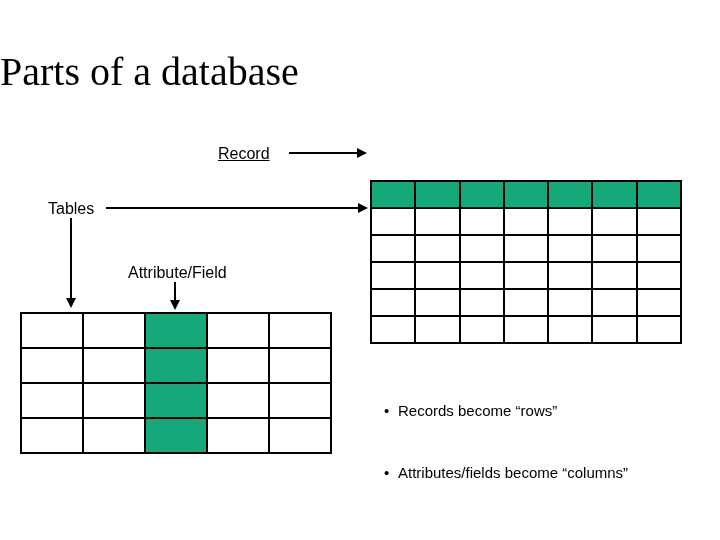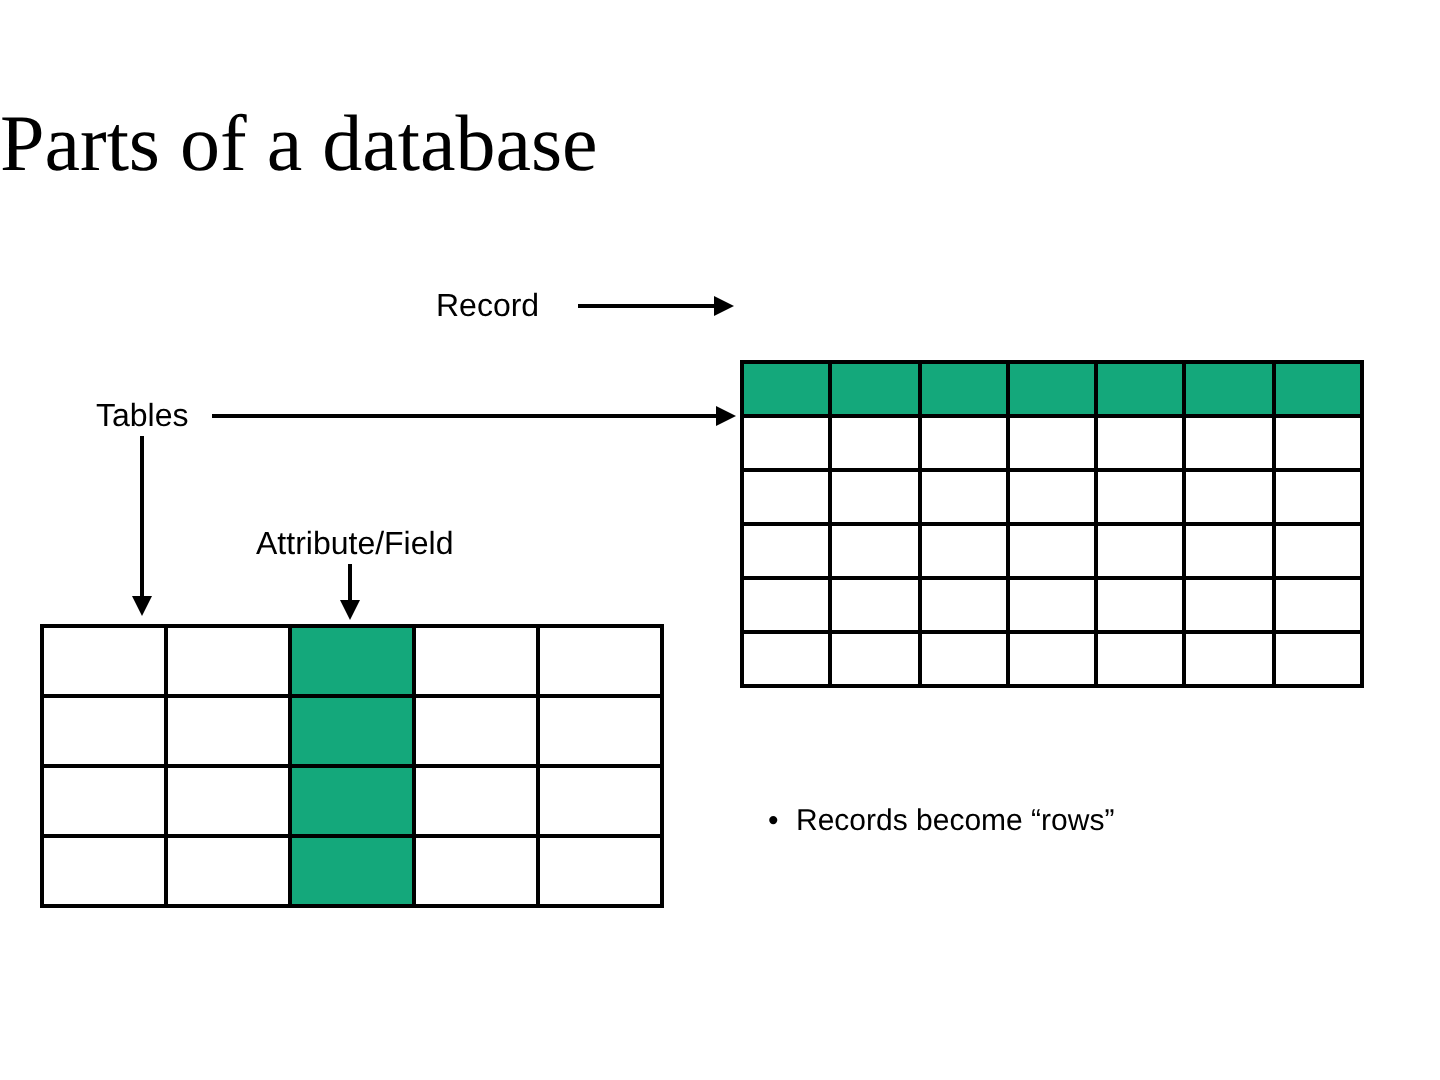--- a/index.html
+++ b/index.html
@@ -103,21 +103,21 @@
     border-left: 5px solid transparent;
     border-right: 5px solid transparent;
     border-top: 10px solid #000;
   }
 </style>
 </head>
 <body>
 
 <div class="title">Parts of a database</div>
 
-<div class="label" style="top:145px; left:218px;">Record</div>
+<div class="label" style="top:145px; left:218px;text-decoration:underline;">Record</div>
 <div class="label" style="top:200px; left:48px;">Tables</div>
 <div class="label" style="top:264px; left:128px;">Attribute/Field</div>
 
 <div class="arrow-line" style="top:152px; left:289px; width:70px; height:2px;"></div>
 <div class="arrow-head-right" style="top:148px; left:357px;"></div>
 
 <div class="arrow-line" style="top:207px; left:106px; width:255px; height:2px;"></div>
 <div class="arrow-head-right" style="top:203px; left:358px;"></div>
 
 <div class="arrow-line" style="top:218px; left:70px; width:2px; height:82px;"></div>
@@ -209,13 +209,14 @@
       <div class="cell"></div>
       <div class="cell"></div>
       <div class="cell"></div>
       <div class="cell"></div>
       <div class="cell"></div>
     </div>
 </div>
 
 <div class="bullets">
   <div class="item">Records become “rows”</div>
+  <div class="item">Attributes/fields become “columns”</div>
 </div>
 
 </body></html>

